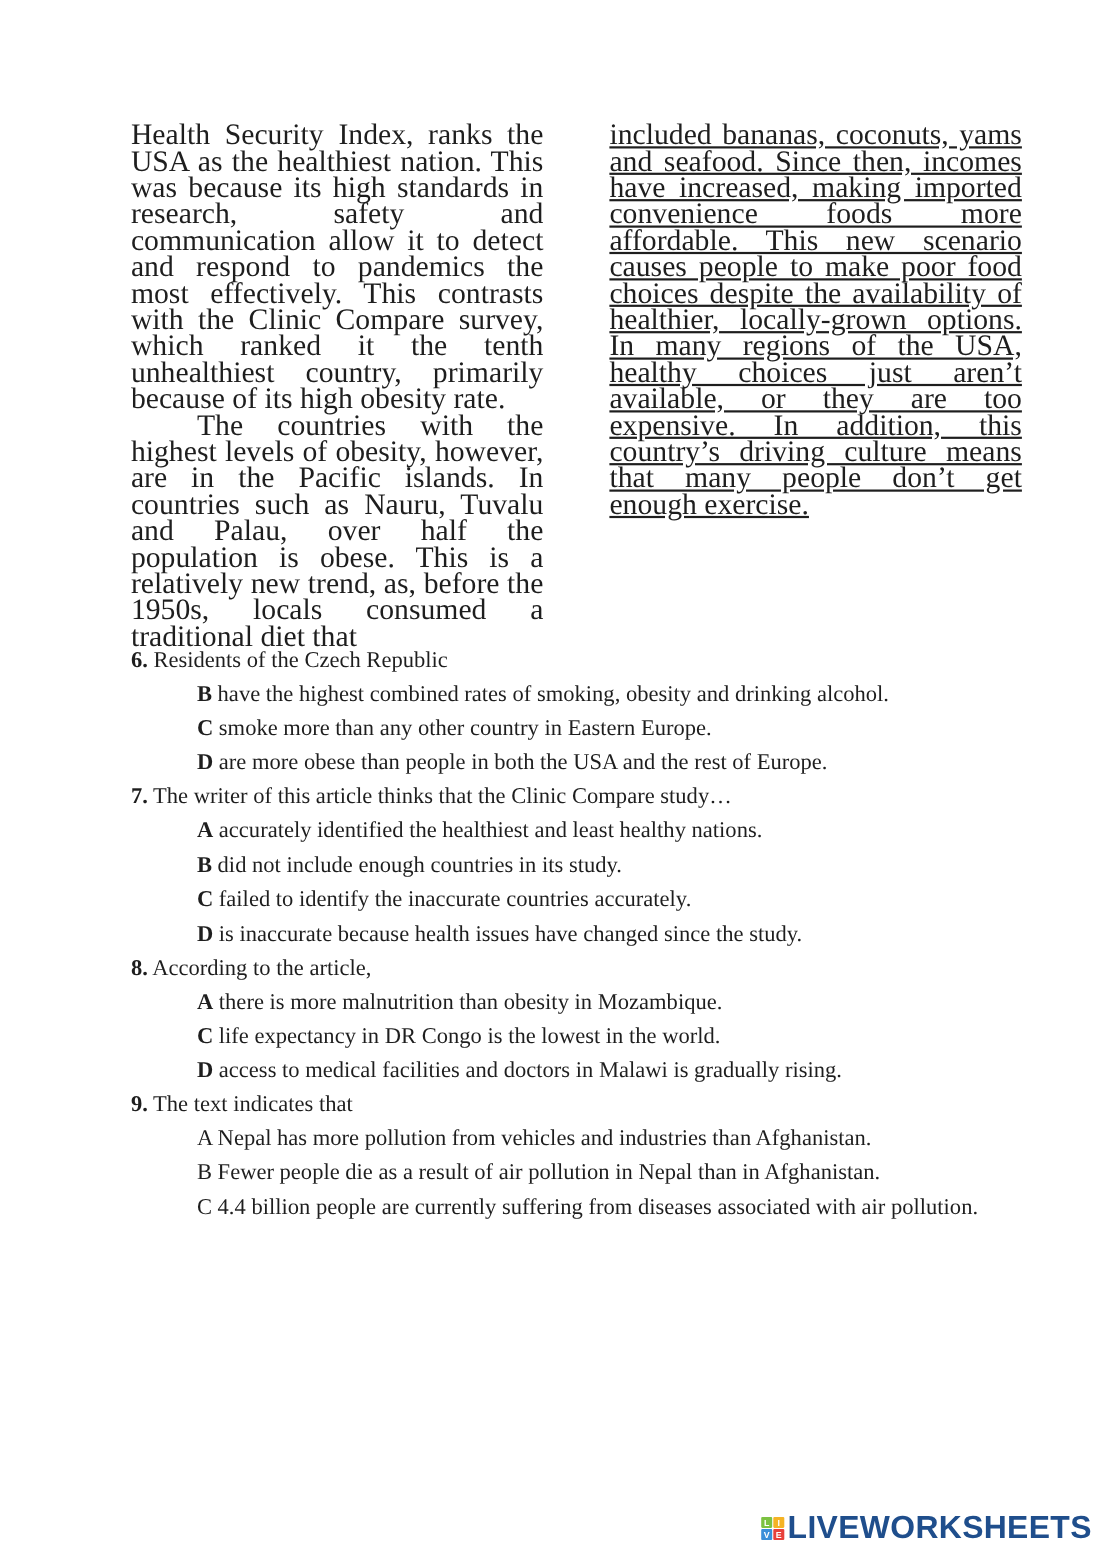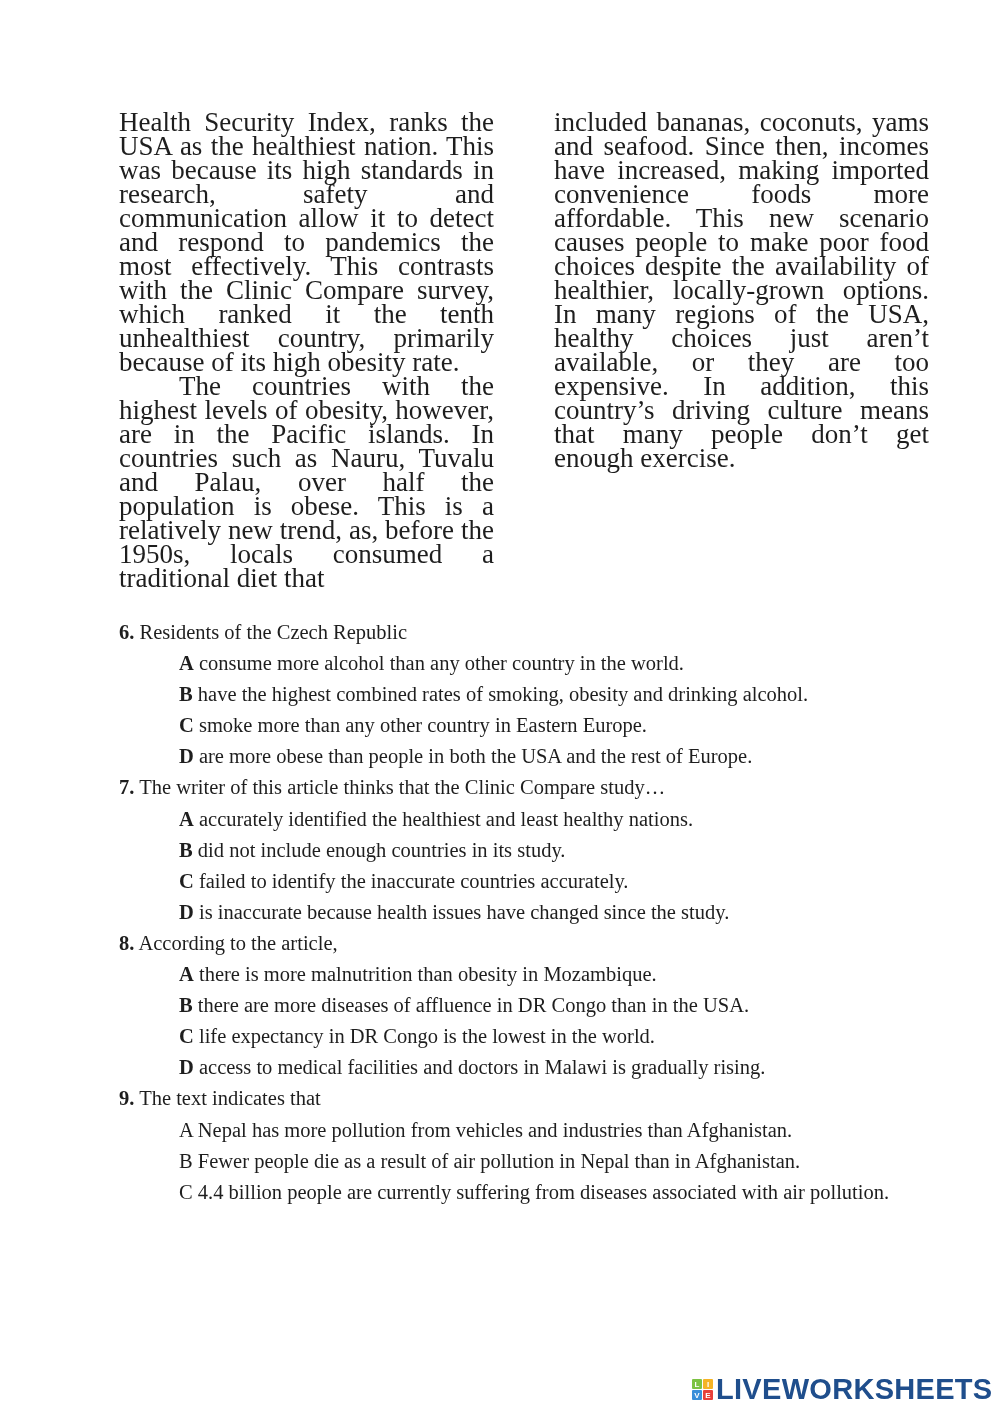--- a/index.html
+++ b/index.html
@@ -2,23 +2,23 @@
 <html><head>
 <meta charset="utf-8">
 <style>
   html, body { margin:0; padding:0; background:#ffffff; }
   body { width:1000px; height:1414px; position:relative; overflow:hidden;
          font-family:"Liberation Serif", "DejaVu Serif", serif; color:#1e1e1e; }
   .col { position:absolute; top:70px; width:375px; font-size:27px; line-height:24px;
          text-align:justify;margin-top:40px; }
   .col p { margin:0; }
   .col-left { left:119px; }
-  .col-right { left:554px; }
+  .col-right { left:554px;text-decoration:underline; }
   .indent { text-indent:60px; }
-  .questions { position:absolute; left:119px; top:617px; width:820px; font-size:20.5px; line-height:31.1px; }
+  .questions { position:absolute; left:119px; top:585px; width:820px; font-size:20.5px; line-height:31.1px; }
   .q-stem { margin:0; }
   .q-num { font-weight:bold; }
   .opt { margin:0 0 0 60px; width:730px; }
   .opt-letter { font-weight:bold; }
   .opt-plain .opt-letter { font-weight:normal; }
   .logo { position:absolute; left:692px; top:1373px; display:flex; align-items:center; }
   .logo-blocks { display:grid; grid-template-columns:10px 10px; grid-template-rows:10px 10px; gap:1px; margin-right:3px; }
   .lb { font-family:"Liberation Sans", sans-serif; font-size:8px; font-weight:bold; color:#fff;
         display:flex; align-items:center; justify-content:center; border-radius:1px; }
   .logo-text { font-family:"Liberation Sans", sans-serif; font-weight:bold; font-size:29px;
@@ -33,38 +33,36 @@
 </div>
 
 <div class="col col-right">
   <p>included bananas, coconuts, yams and seafood. Since then, incomes have increased, making imported convenience foods more affordable. This new scenario causes people to make poor food choices despite the availability of healthier, locally-grown options. In many regions of the USA, healthy choices just aren’t available, or they are too expensive. In addition, this country’s driving culture means that many people don’t get enough exercise.</p>
 </div>
 
 <div class="questions">
 
   <div>
     <p class="q-stem"><span class="q-num">6.</span> <span>Residents of the Czech Republic</span></p>
-    <p class="opt"><span class="opt-letter">A</span> <span>consume more alcohol than any other country in the world.</span></p>
     <p class="opt"><span class="opt-letter">B</span> <span>have the highest combined rates of smoking, obesity and drinking alcohol.</span></p>
     <p class="opt"><span class="opt-letter">C</span> <span>smoke more than any other country in Eastern Europe.</span></p>
     <p class="opt"><span class="opt-letter">D</span> <span>are more obese than people in both the USA and the rest of Europe.</span></p>
   </div>
 
   <div>
     <p class="q-stem"><span class="q-num">7.</span> <span>The writer of this article thinks that the Clinic Compare study…</span></p>
     <p class="opt"><span class="opt-letter">A</span> <span>accurately identified the healthiest and least healthy nations.</span></p>
     <p class="opt"><span class="opt-letter">B</span> <span>did not include enough countries in its study.</span></p>
     <p class="opt"><span class="opt-letter">C</span> <span>failed to identify the inaccurate countries accurately.</span></p>
     <p class="opt"><span class="opt-letter">D</span> <span>is inaccurate because health issues have changed since the study.</span></p>
   </div>
 
   <div>
     <p class="q-stem"><span class="q-num">8.</span> <span>According to the article,</span></p>
     <p class="opt"><span class="opt-letter">A</span> <span>there is more malnutrition than obesity in Mozambique.</span></p>
-    <p class="opt"><span class="opt-letter">B</span> <span>there are more diseases of affluence in DR Congo than in the USA.</span></p>
     <p class="opt"><span class="opt-letter">C</span> <span>life expectancy in DR Congo is the lowest in the world.</span></p>
     <p class="opt"><span class="opt-letter">D</span> <span>access to medical facilities and doctors in Malawi is gradually rising.</span></p>
   </div>
 
   <div>
     <p class="q-stem"><span class="q-num">9.</span> <span>The text indicates that</span></p>
     <p class="opt opt-plain"><span class="opt-letter">A</span> <span>Nepal has more pollution from vehicles and industries than Afghanistan.</span></p>
     <p class="opt opt-plain"><span class="opt-letter">B</span> <span>Fewer people die as a result of air pollution in Nepal than in Afghanistan.</span></p>
     <p class="opt opt-plain"><span class="opt-letter">C</span> <span>4.4 billion people are currently suffering from diseases associated with air pollution.</span></p>
   </div>

